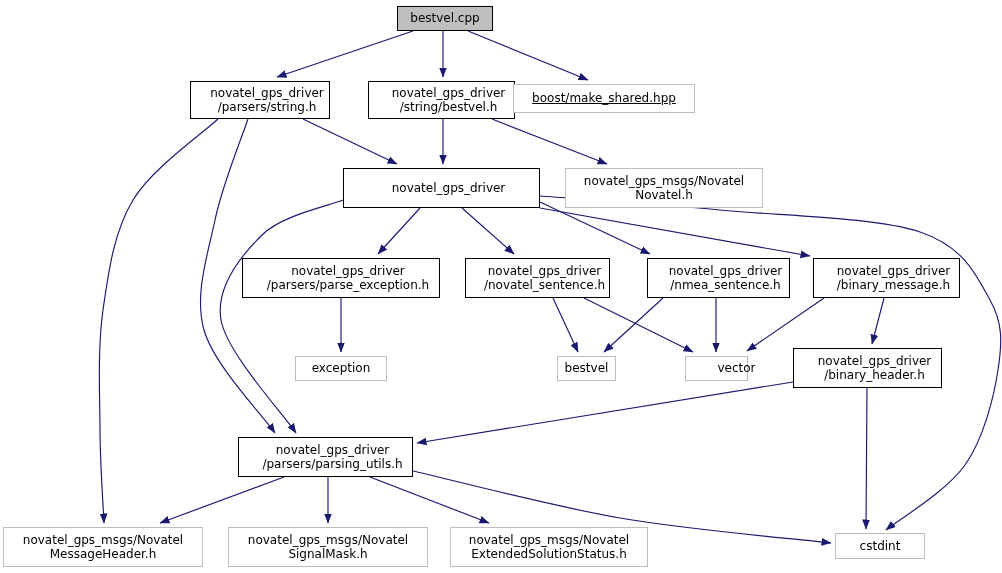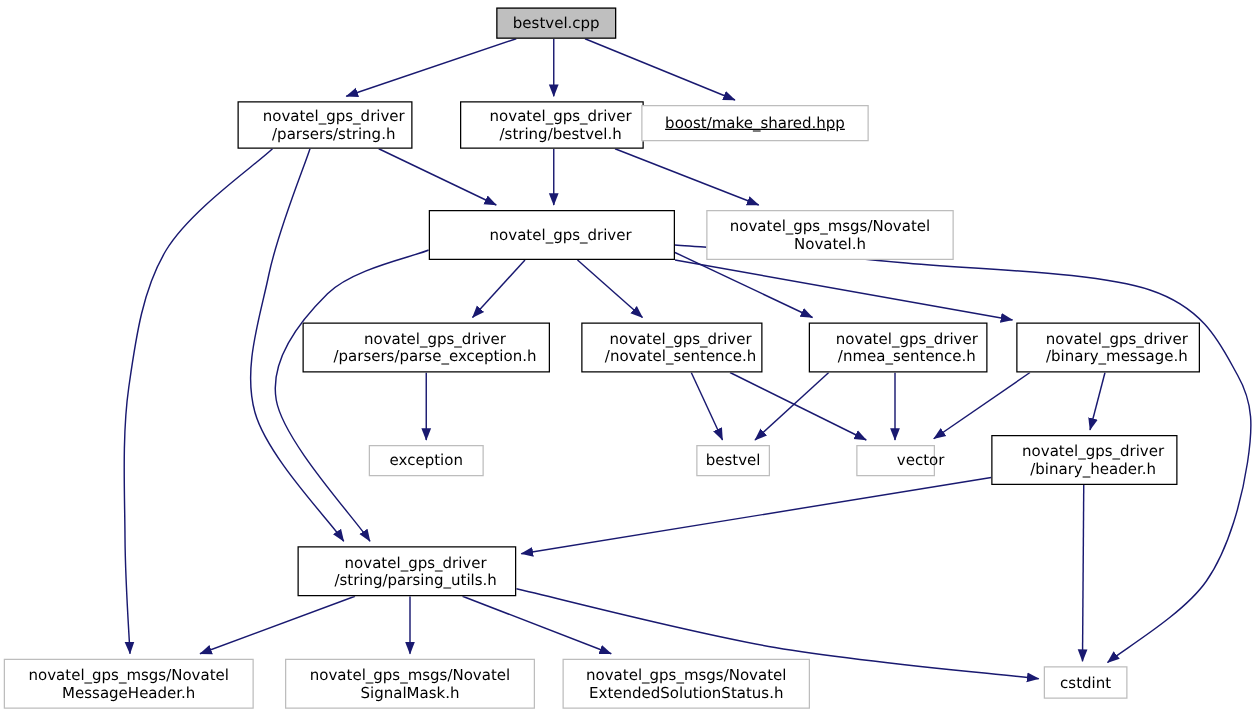--- a/index.html
+++ b/index.html
@@ -114,31 +114,31 @@
       </div>
       <div class="node t-external" style="left: 685px; top: 356px; width: 63px; height: 25px; padding-left: 40px;">
         <span>vector</span>
       </div>
       <div class="node t-internal" style="left: 793px; top: 348px; width: 149px; height: 40px;">
         <span>novatel_gps_driver</span>
         <span>/binary_header.h</span>
       </div>
       <div class="node t-internal" style="left: 238px; top: 437px; width: 175px; height: 40px;">
         <span>novatel_gps_driver</span>
-        <span>/string/parsing_utils.h</span>
+        <span>/parsers/parsing_utils.h</span>
       </div>
       <div class="node t-external" style="left: 3px; top: 527px; width: 200px; height: 40px;">
         <span>novatel_gps_msgs/Novatel</span>
         <span>MessageHeader.h</span>
       </div>
       <div class="node t-external" style="left: 228px; top: 527px; width: 200px; height: 40px;">
         <span>novatel_gps_msgs/Novatel</span>
         <span>SignalMask.h</span>
       </div>
       <div class="node t-external" style="left: 450px; top: 527px; width: 198px; height: 40px;">
         <span>novatel_gps_msgs/Novatel</span>
         <span>ExtendedSolutionStatus.h</span>
       </div>
-      <div class="node t-external" style="left: 835px; top: 533px; width: 67px; height: 26px;">
+      <div class="node t-external" style="left: 835px; top: 533px; width: 90px; height: 26px;">
         <span>cstdint</span>
       </div>
     </div>
 </div>
 
 </body></html>

